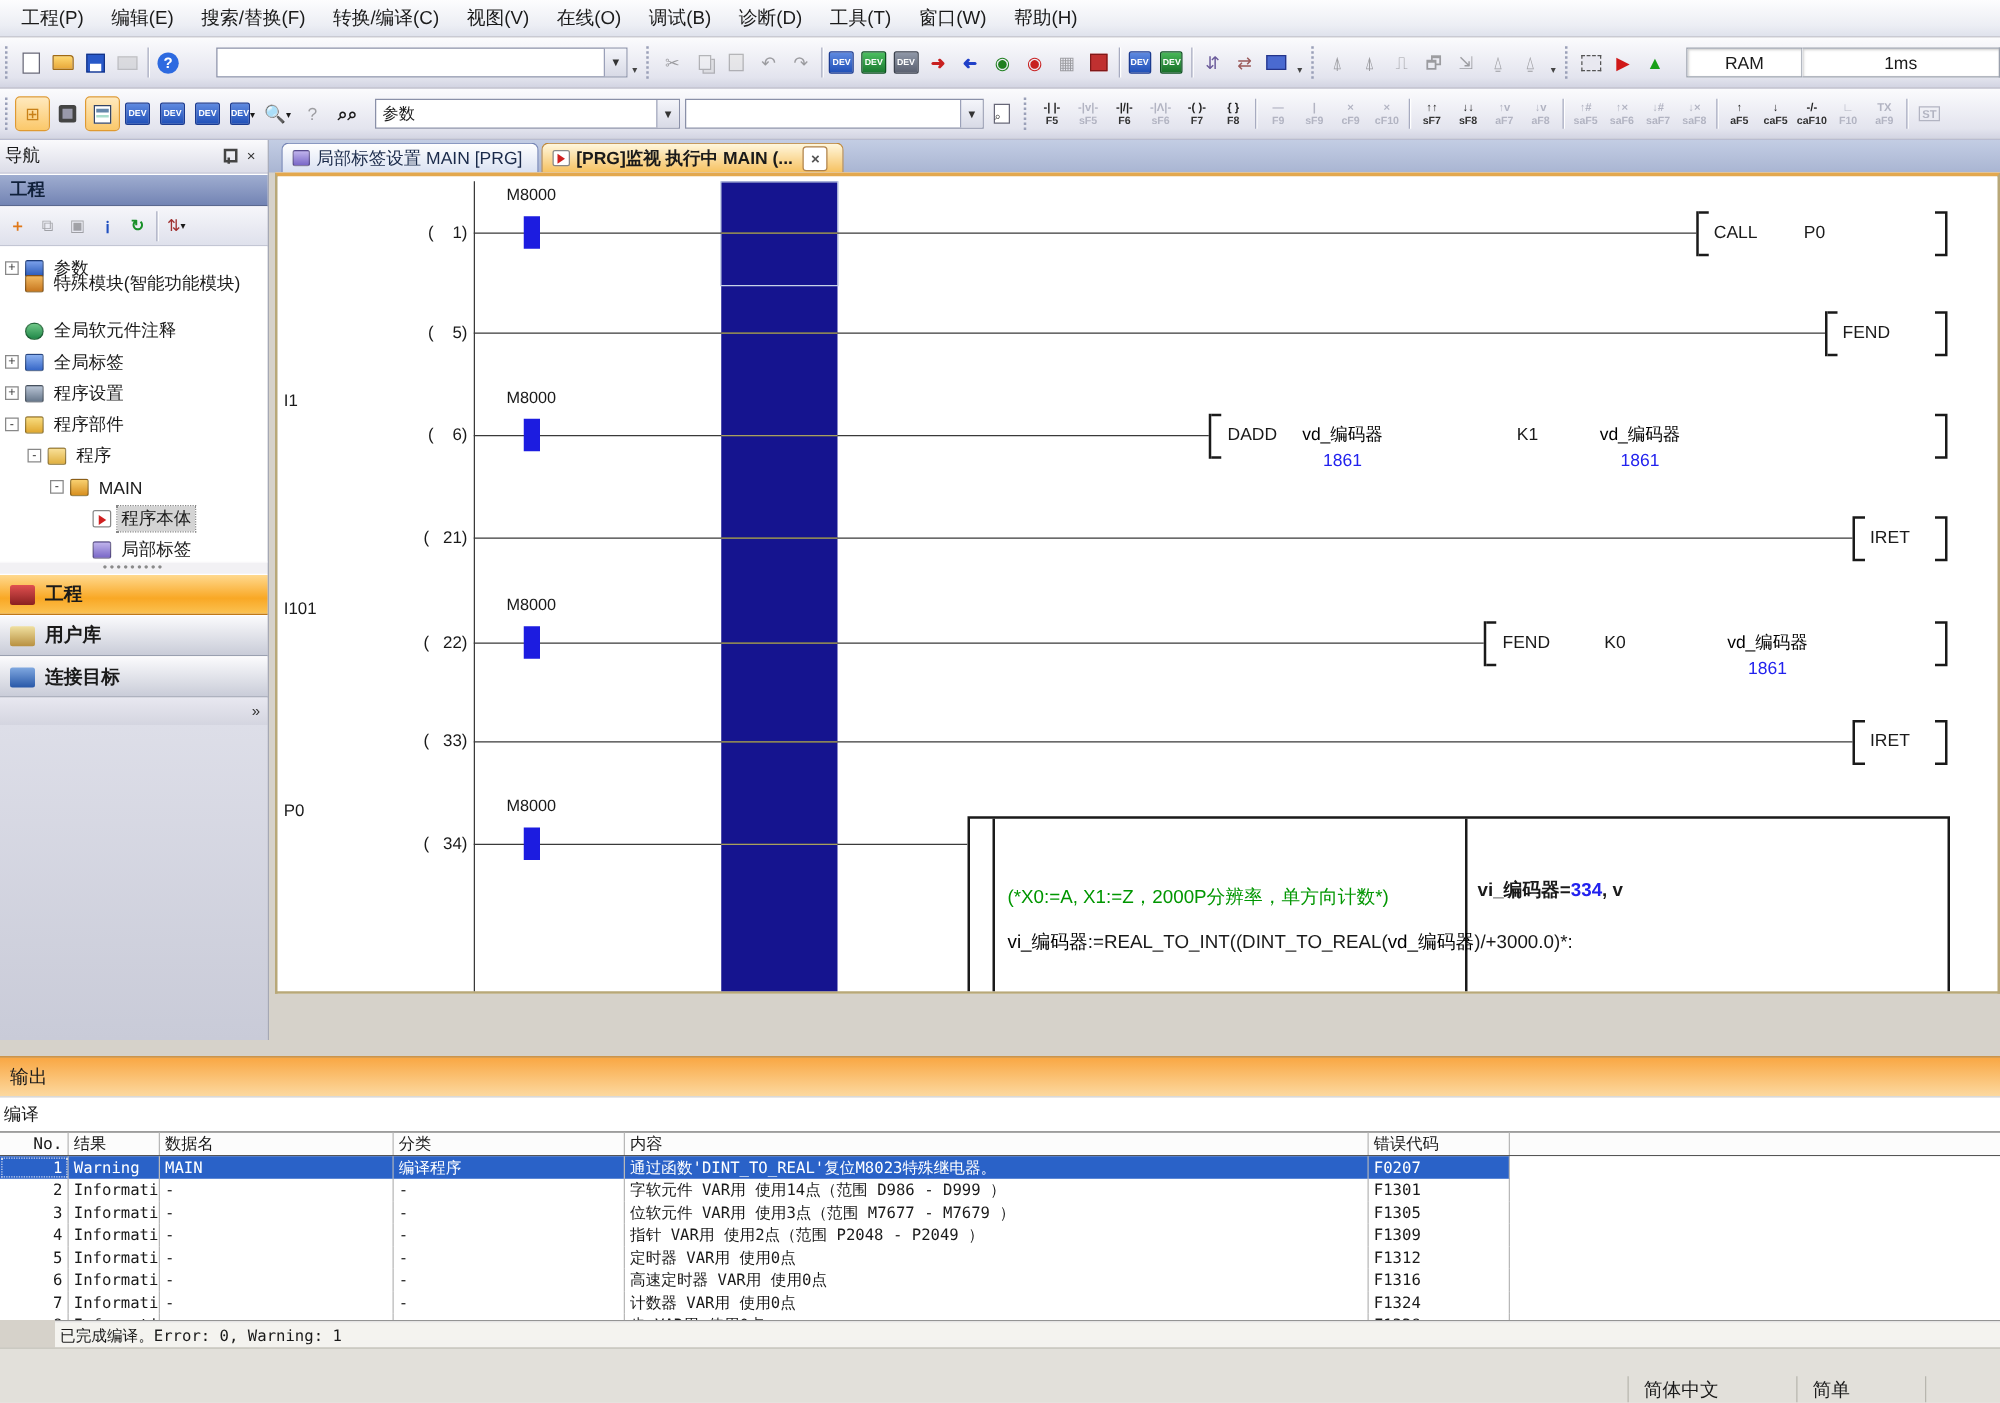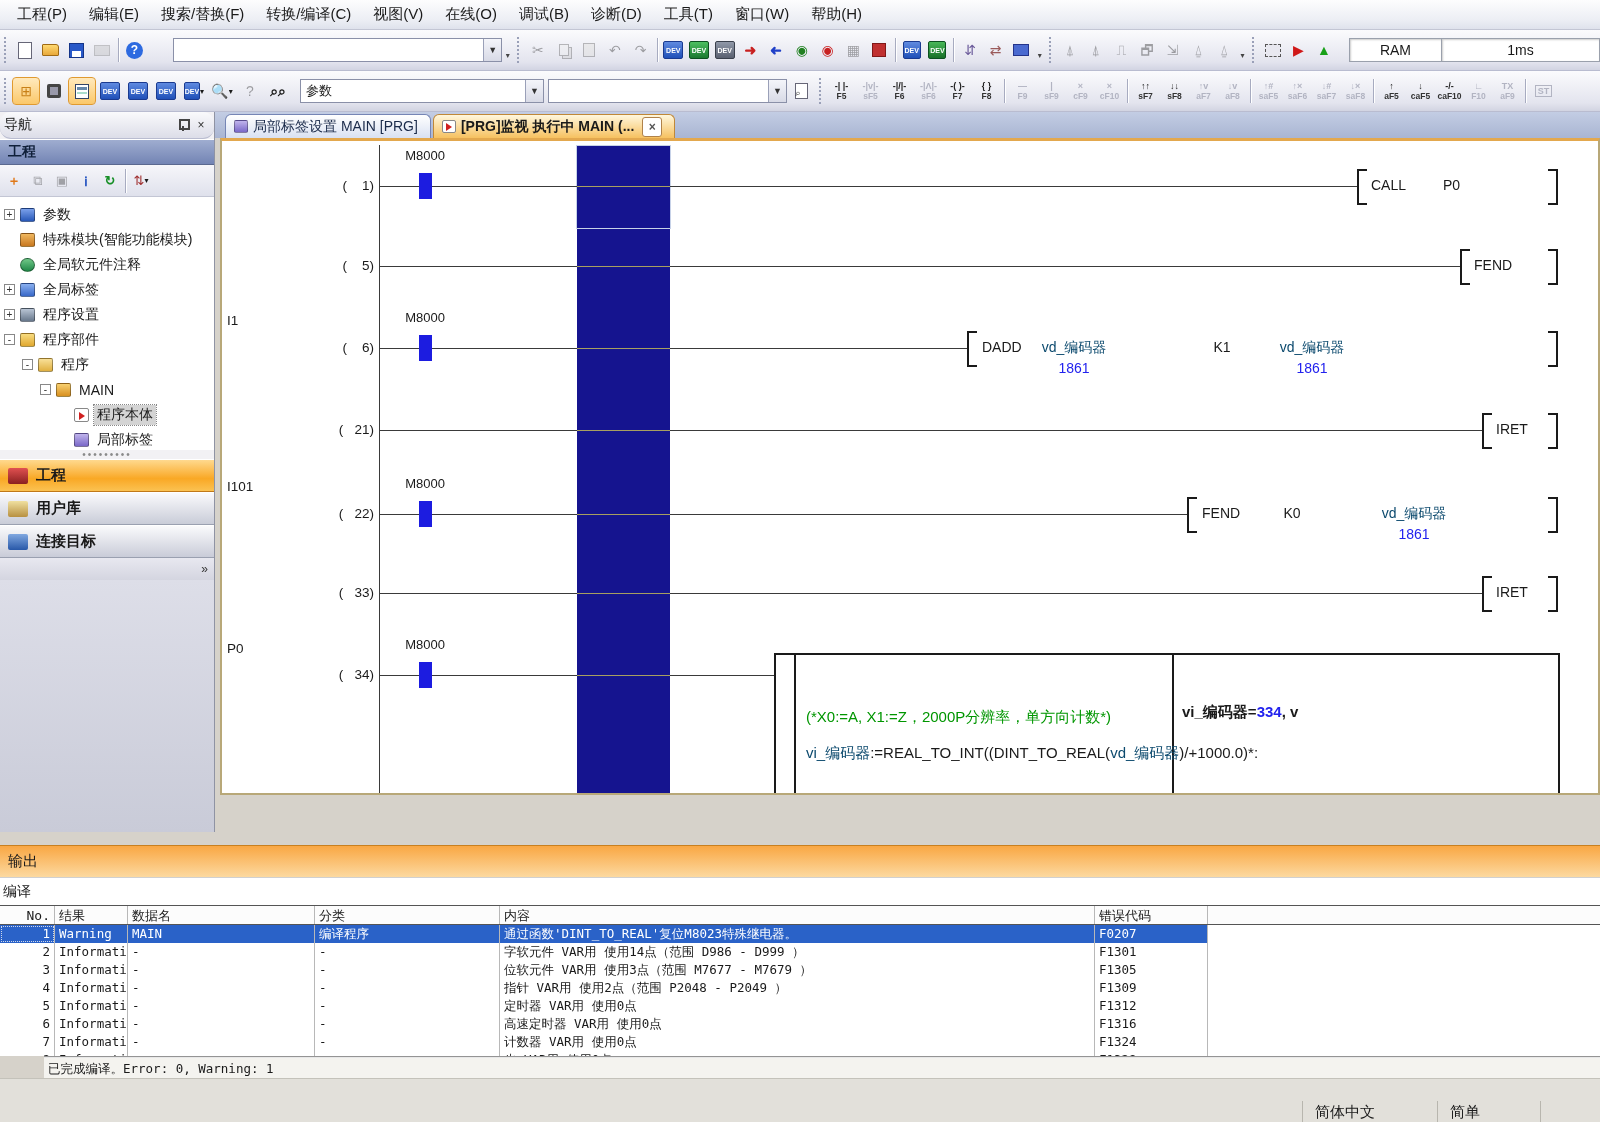--- a/index.html
+++ b/index.html
@@ -38,21 +38,21 @@
   .lbtn { width:27px; height:34px; display:flex; flex-direction:column; align-items:center;
     justify-content:center; margin:0 1px; border-radius:2px; }
   .lbtn .lg { font-size:9px; line-height:10px; font-weight:bold; color:#222; white-space:nowrap; }
   .lbtn .lk { font-size:8.5px; line-height:10px; font-weight:bold; color:#333; }
   .lbtn.dis .lg, .lbtn.dis .lk { color:#b2b4c2; }
 
   
   #sidebar { position:absolute; left:0; top:112px; width:215px; height:720px; background:#f2f1f4;
     border-right:1px solid #8f93a3; display:flex; flex-direction:column; }
   #nav-title { height:27px; background:linear-gradient(#fafafc,#dcdde8); border-bottom:1px solid #b9bcd0;
-    display:flex; align-items:center; font-size:14px; padding:0 4px;border-radius:11px; }
+    display:flex; align-items:center; font-size:14px; padding:0 4px; }
   #nav-title .sp { flex:1; }
   .winbtn { width:18px; height:18px; display:flex; align-items:center; justify-content:center;
     font-size:12px; color:#333; border:1px solid transparent; }
   .pinshape { width:10px; height:12px; position:relative; }
   .pinshape::before { content:""; position:absolute; left:1px; top:0; width:7px; height:7px; border:2px solid #444; }
   .pinshape::after { content:""; position:absolute; left:4px; top:7px; width:2px; height:5px; background:#444; }
   #proj-header { height:26px; background:linear-gradient(#9fadd0,#7384b4); border-top:1px solid #fff;
     border-bottom:1px solid #5a688f; display:flex; align-items:center; font-size:14px; font-weight:bold;
     color:#10203a; padding-left:8px; }
   #side-toolbar { height:32px; background:linear-gradient(#f6f6fa,#dfe1ec); border-bottom:1px solid #c3c6d4;
@@ -102,21 +102,21 @@
   .cursorbox { position:absolute; border:1px solid #c7d2e8; }
   .lbrk, .rbrk { position:absolute; width:8px; height:36px; }
   .lbrk { border-left:2px solid #1a1a1a; }
   .lbrk::before { content:""; position:absolute; left:0; top:0; width:8px; height:2px; background:#1a1a1a; }
   .lbrk::after { content:""; position:absolute; left:0; bottom:0; width:8px; height:2px; background:#1a1a1a; }
   .rbrk { border-right:2px solid #1a1a1a; }
   .rbrk::before { content:""; position:absolute; right:0; top:0; width:8px; height:2px; background:#1a1a1a; }
   .rbrk::after { content:""; position:absolute; right:0; bottom:0; width:8px; height:2px; background:#1a1a1a; }
   .op { position:absolute; background:#fff; padding:0 3px; font-size:14px; }
   .operand { position:absolute; text-align:center; font-size:14px; }
-  .mag { color:#0c4a6e; }
+  .mag { color:#000000; }
   .blu { color:#2222ee; }
   .grn { color:#009600; }
   #stbox { position:absolute; border:2px solid #1a1a1a; background:#fff; }
   #stbox .dline { position:absolute; width:2px; background:#1a1a1a; }
   .stline { position:absolute; white-space:nowrap; font-size:15px;margin-top:41px; }
   .stmon { position:absolute; white-space:nowrap; font-size:15px; font-weight:bold; }
 
   
   #outbar { position:absolute; left:0; top:845px; width:1600px; height:32px;
     background:linear-gradient(#f9a743,#fcd9a0); border-top:1px solid #c88020;
@@ -480,21 +480,21 @@
           <span style="font-size:8px;">▾</span>
         </div>
     </div>
     <div id="tree">
 
       <div class="trow" style="top:5px;">
         <span class="expbox" style="left:4px;">+</span>
         <div class="ticon" style="left:20px;background:linear-gradient(#7aa0ea,#2858b8);"></div>
         <span class="tlabel" style="left:40px;">参数</span>
       </div>
-      <div class="trow" style="top:30px;">
+      <div class="trow" style="top:17px;">
         <div class="ticon" style="left:20px;background:linear-gradient(#f0b860,#c87820);"></div>
         <span class="tlabel" style="left:40px;">特殊模块(智能功能模块)</span>
       </div>
       <div class="trow" style="top:55px;">
         <div class="ticon" style="left:20px;border-radius:50%;background:linear-gradient(#70c888,#208848);"></div>
         <span class="tlabel" style="left:40px;">全局软元件注释</span>
       </div>
       <div class="trow" style="top:80px;">
         <span class="expbox" style="left:4px;">+</span>
         <div class="ticon" style="left:20px;background:linear-gradient(#8ab0f0,#3868c8);"></div>
@@ -631,21 +631,21 @@
     <div class="rail" style="left:157px;top:534px;width:395px;"></div>
     <span class="step" style="left:64px;top:526px;">(   34)</span>
     <span class="clabel" style="left:163px;top:496px;">M8000</span>
     <div class="contact" style="left:197px;top:521px;"></div>
 
     <div id="stbox" style="left:552px;top:512px;width:786px;height:143px;">
       <div class="dline" style="left:18px;top:0;height:143px;"></div>
       <div class="dline" style="left:396px;top:0;height:143px;"></div>
       <div class="stline grn" style="left:30px;top:12px;">(*X0:=A, X1:=Z，2000P分辨率，单方向计数*)</div>
       <div class="stline" style="left:30px;top:48px;">
-        <span class="mag">vi_编码器</span><span>:=REAL_TO_INT((DINT_TO_REAL(</span><span class="mag">vd_编码器</span><span>)/+1000.0)*:</span>
+        <span class="mag">vi_编码器</span><span>:=REAL_TO_INT((DINT_TO_REAL(</span><span class="mag">vd_编码器</span><span>)/+3000.0)*:</span>
       </div>
       <div class="stmon" style="left:406px;top:48px;">
         <span>vi_编码器</span><span>=</span><span class="blu">334</span><span>, v</span>
       </div>
     </div>
 
     <div class="bandline" style="left:355px;top:45px;width:93px;"></div>
     <div class="bandline" style="left:355px;top:125px;width:93px;"></div>
     <div class="bandline" style="left:355px;top:207px;width:93px;"></div>
     <div class="bandline" style="left:355px;top:289px;width:93px;"></div>

